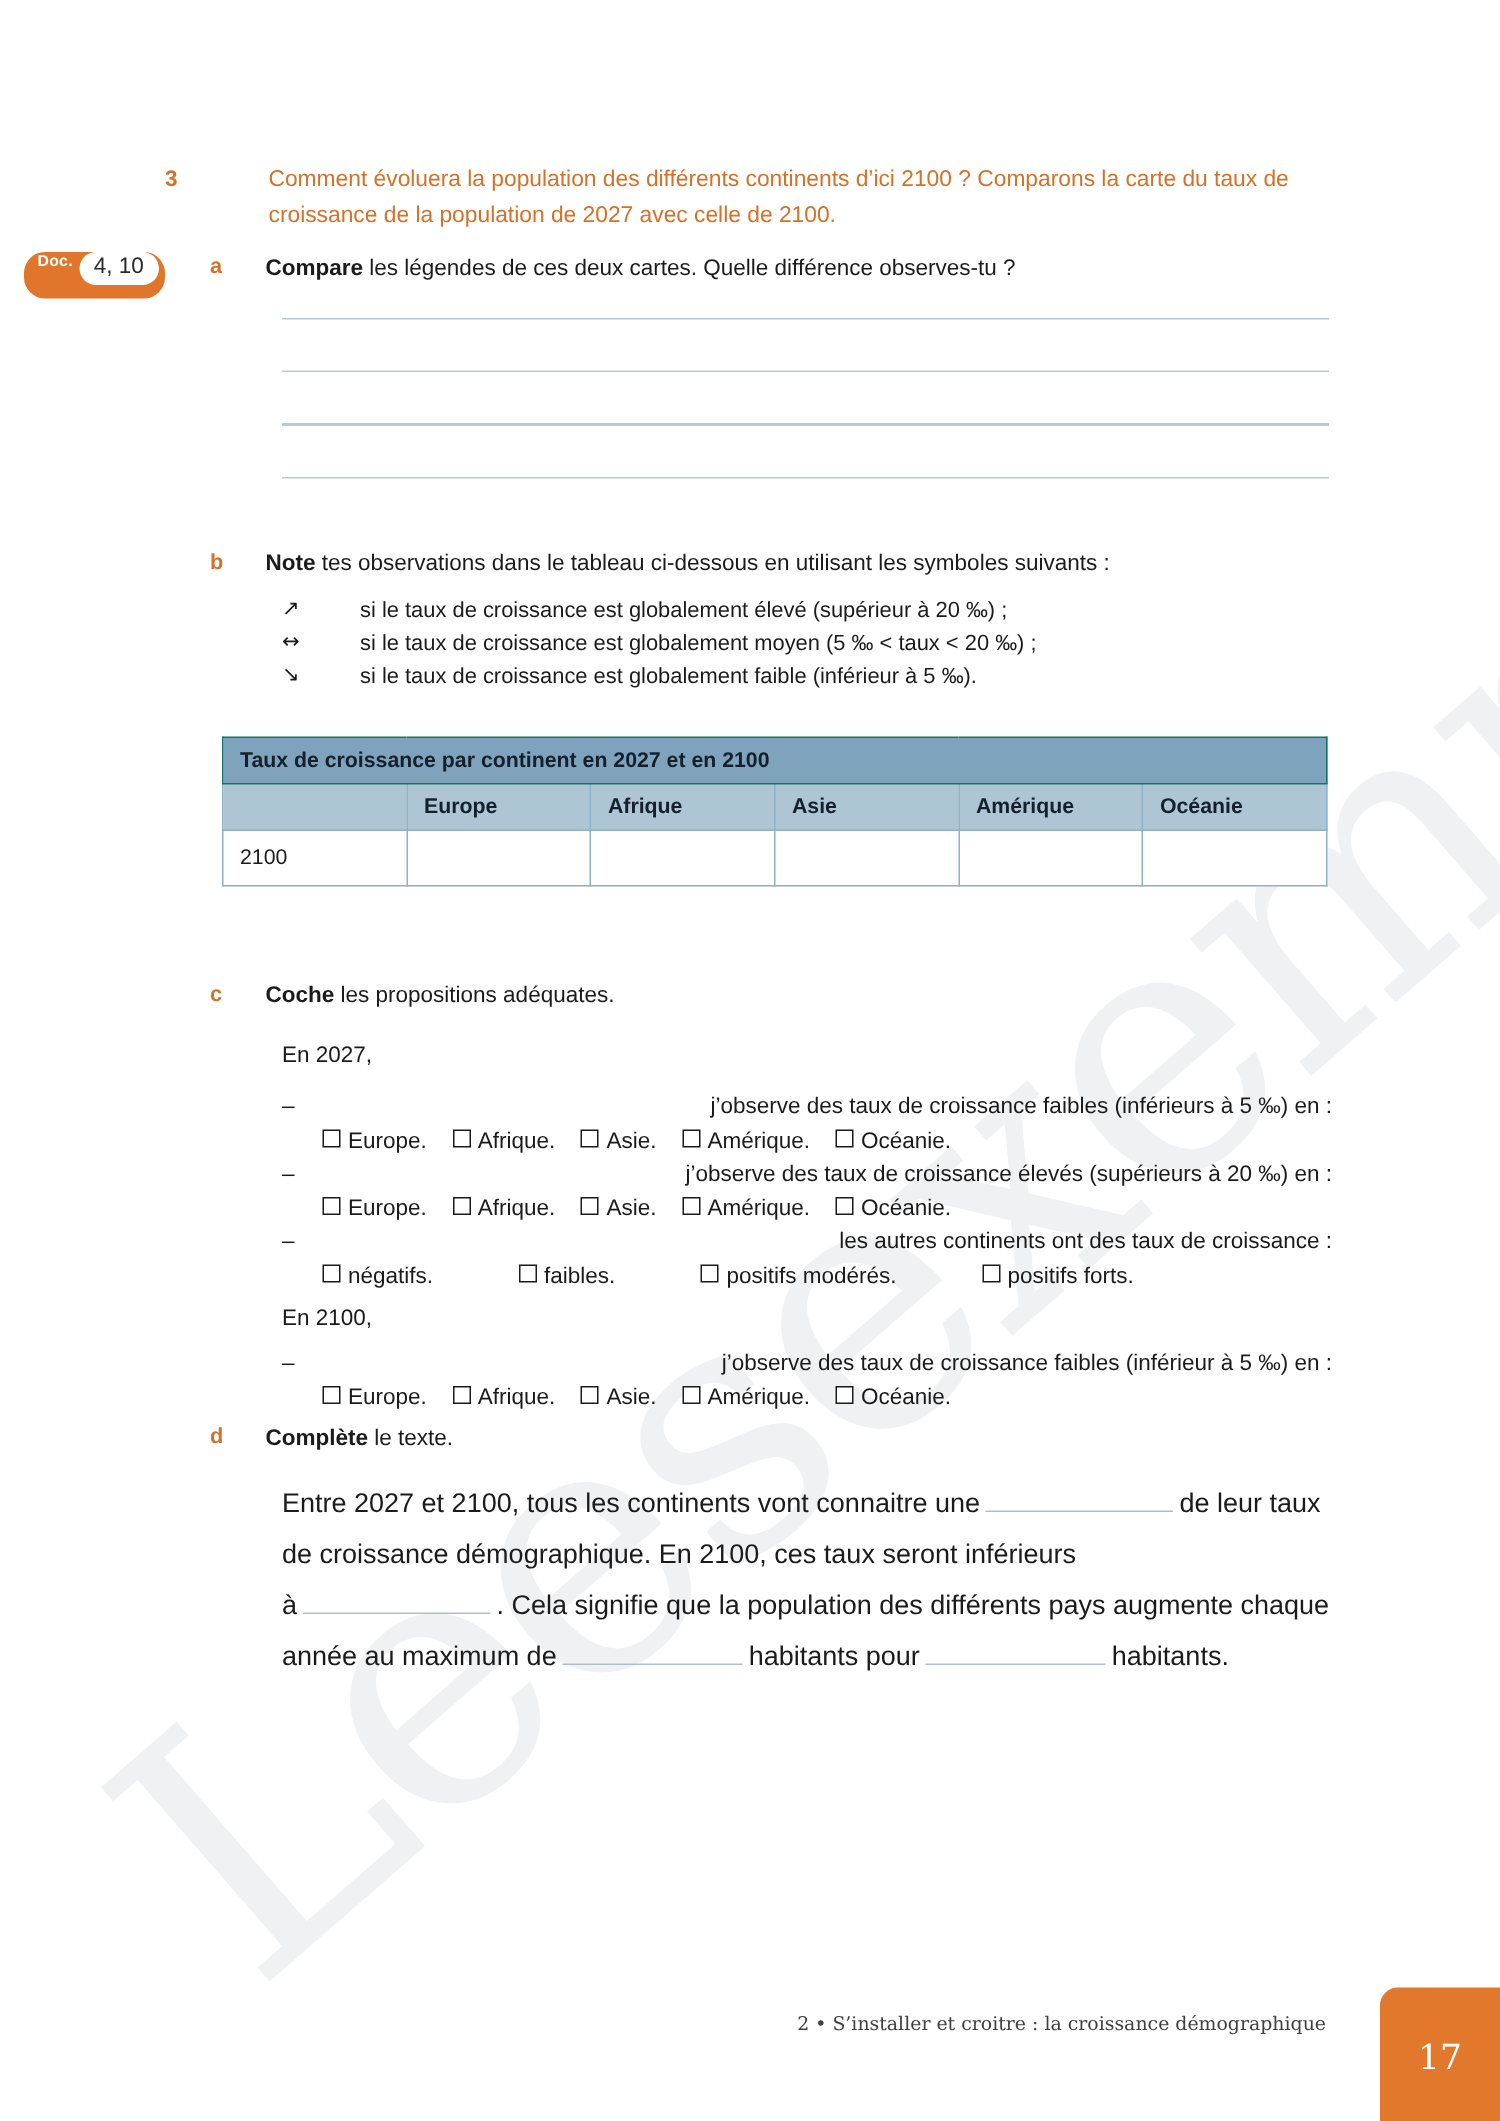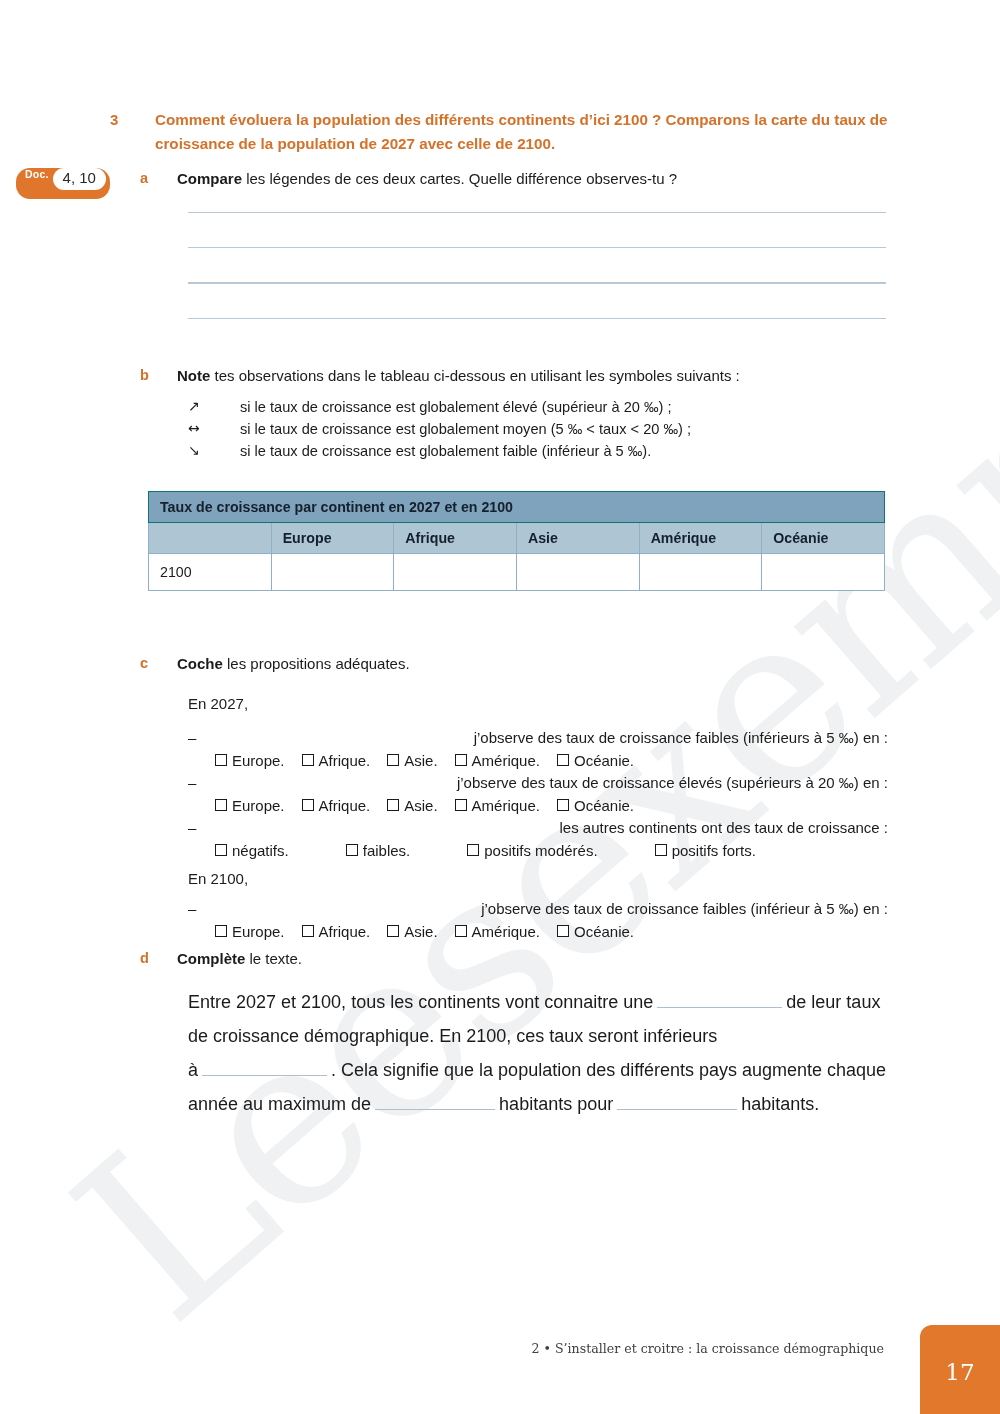--- a/index.html
+++ b/index.html
@@ -89,24 +89,25 @@
   .ex-num {
     color: #d4722a;
     font-weight: bold;
     font-size: 15px;
     width: 45px;
     flex: 0 0 45px;
     line-height: 1.55;
   }
   .ex-title {
     color: #d4722a;
-    font-weight: bold;
+    font-weight: normal;
     font-size: 15.2px;
     line-height: 1.55;
     flex: 1;
+    margin-left: 24px;
   }
 
   
   .sub {
     position: absolute;
     display: flex;
     width: 760px;
   }
   .sub-letter {
     color: #d4722a;

